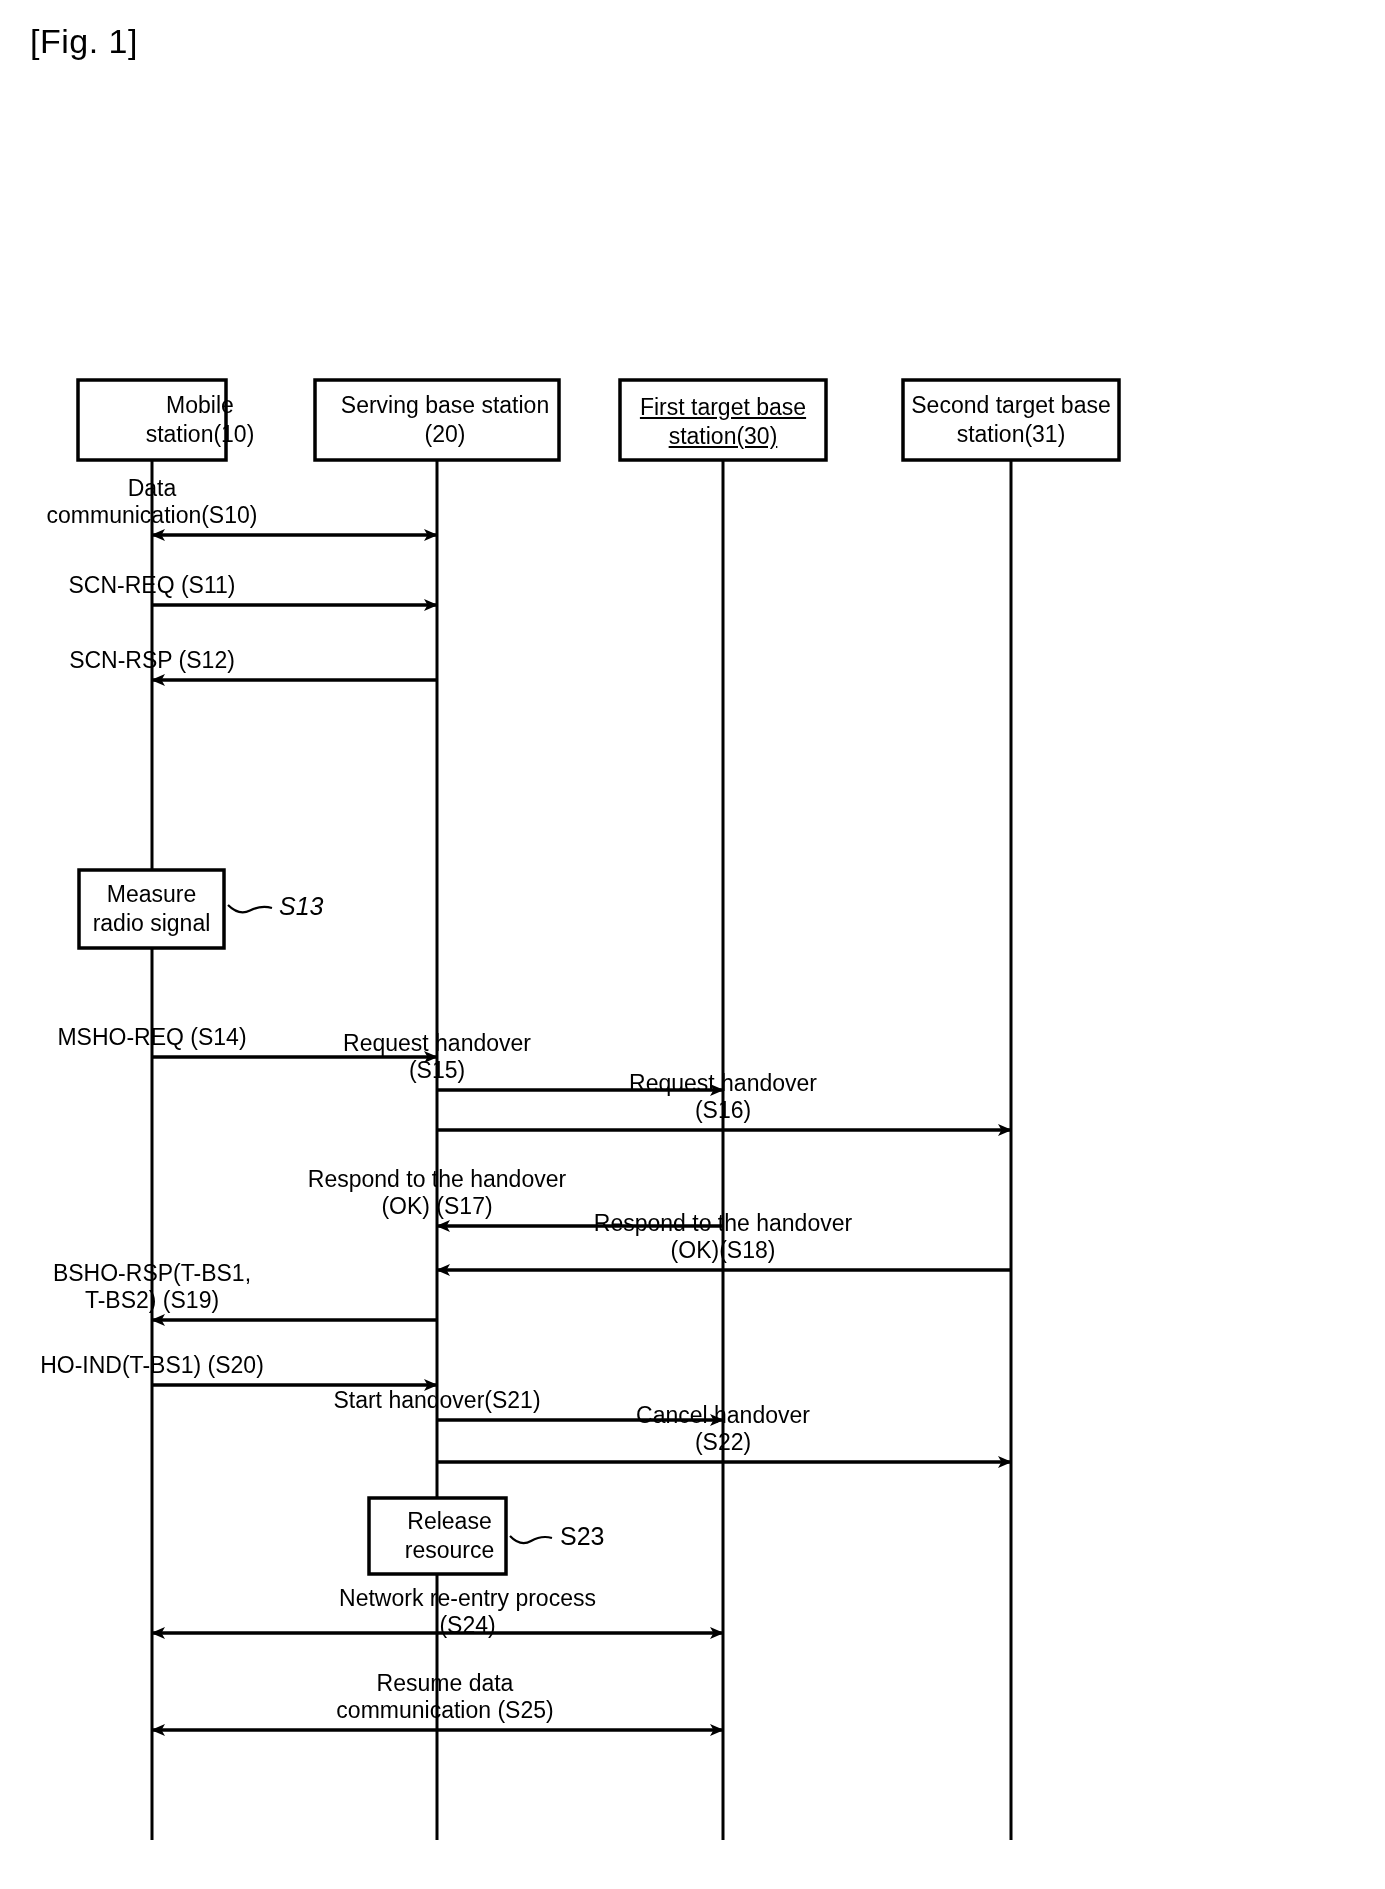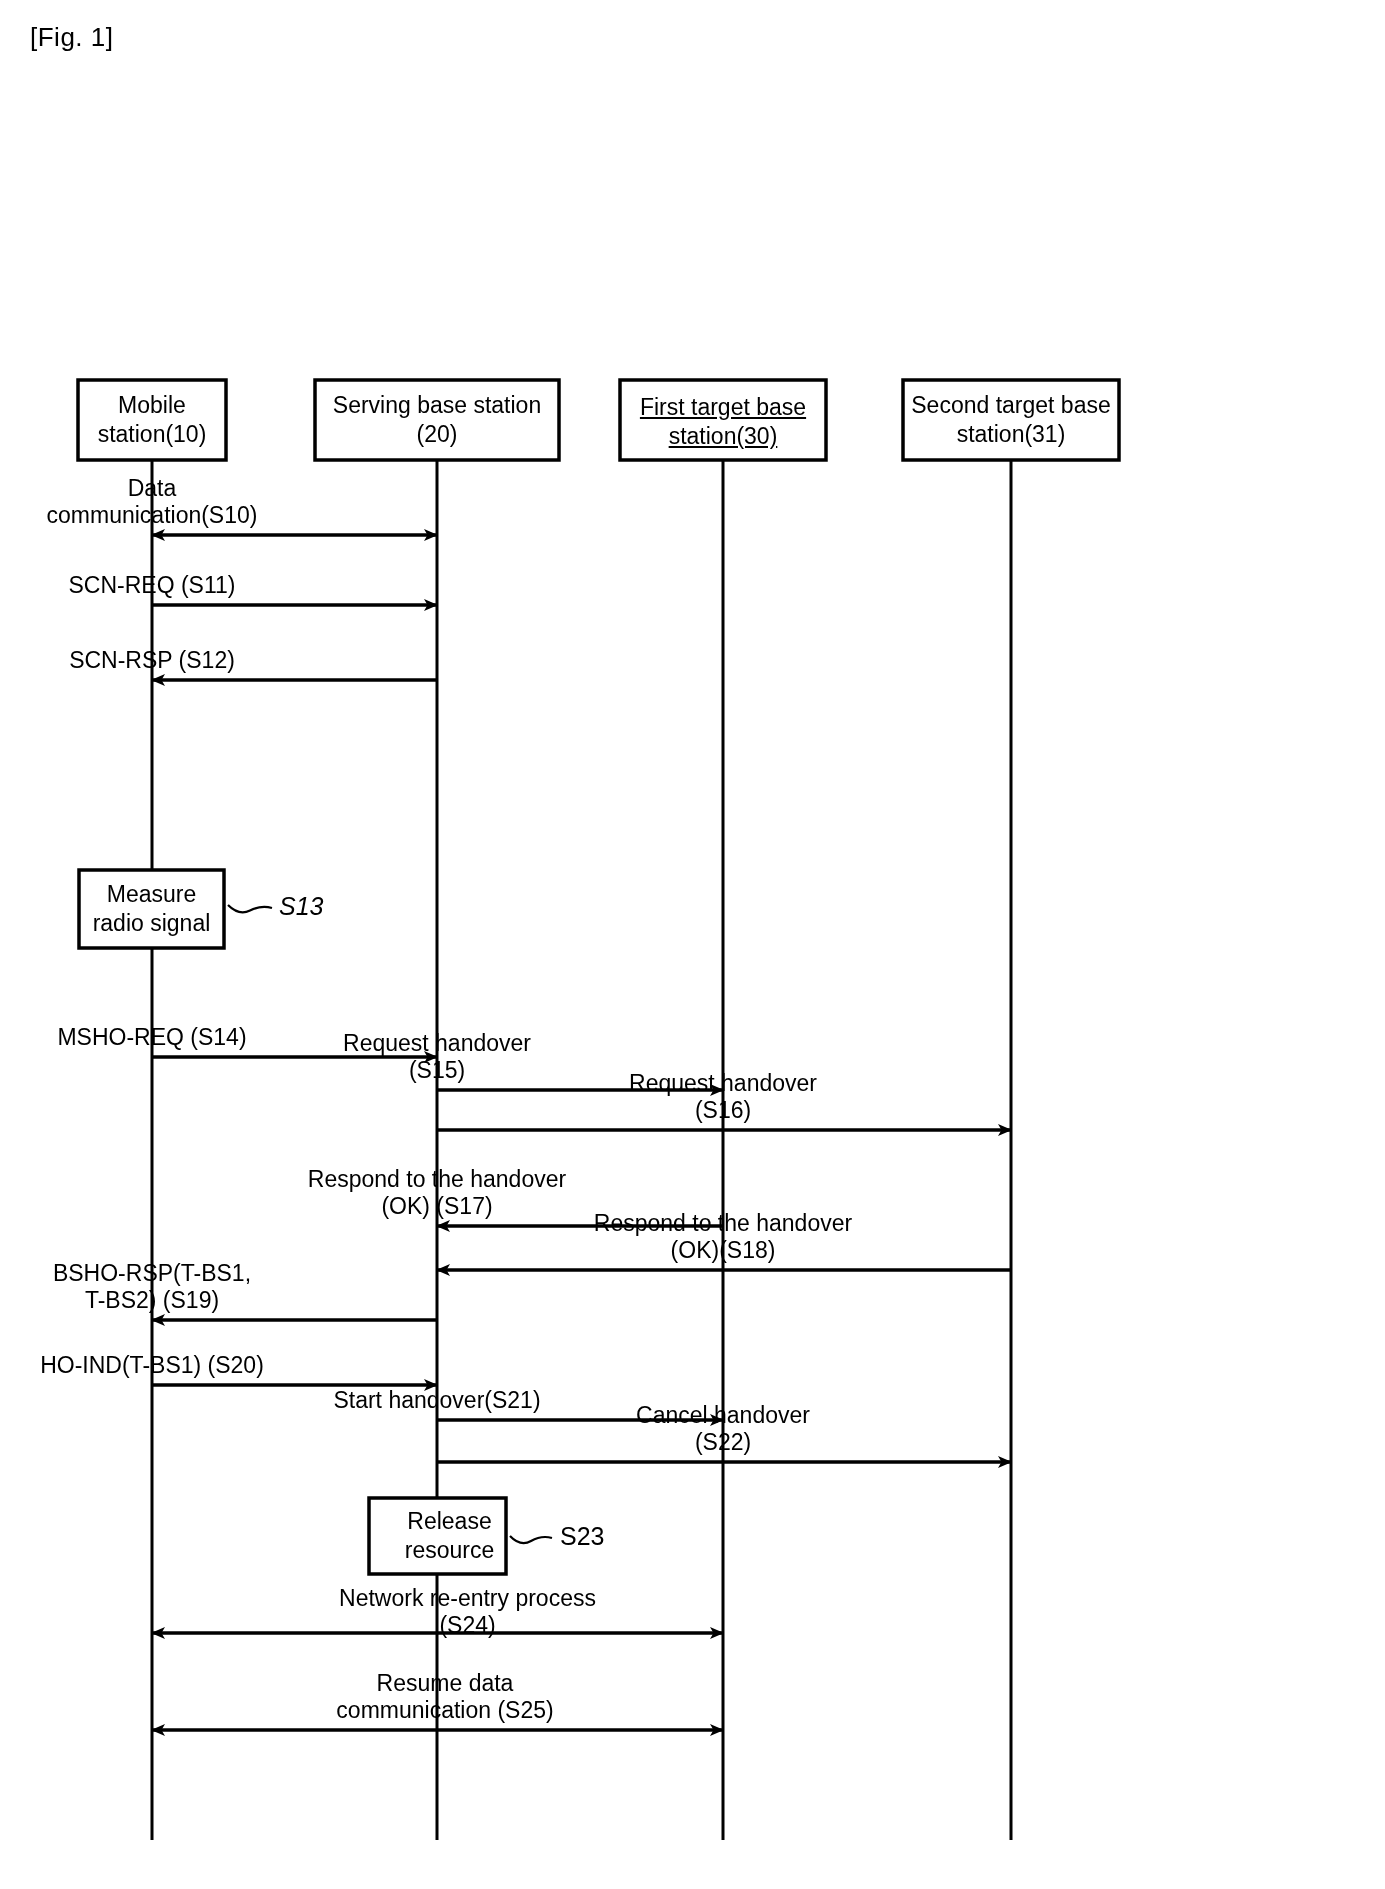--- a/index.html
+++ b/index.html
@@ -1,18 +1,18 @@
 <!DOCTYPE html>
 <html><head>
 <meta charset="utf-8">
 <style>
   html,body{margin:0;padding:0;background:#ffffff;}
   body{width:1385px;height:1889px;position:relative;
        font-family:"Liberation Sans", sans-serif;color:#000;}
-  #fig-label{position:absolute;left:30px;top:22px;font-size:26px;letter-spacing:0.5px;}
+  #fig-label{position:absolute;left:30px;top:22px;font-size:34px;letter-spacing:0.5px;}
   #diagram{position:absolute;left:0;top:0;width:1385px;height:1889px;}
   .lbl{position:absolute;font-size:23px;line-height:27px;text-align:center;white-space:pre-line;}
   .boxlbl{position:absolute;font-size:23px;line-height:29px;text-align:center;
           white-space:pre-line;display:flex;align-items:center;justify-content:center;}
   .steplbl{position:absolute;font-size:25px;}
 </style>
 </head>
 <body>
 
 <div id="fig-label">[Fig. 1]</div>
@@ -50,23 +50,23 @@
       <line x1="152" y1="1633" x2="723" y2="1633" stroke="#000000" stroke-width="3.5" marker-end="url(#ah)" marker-start="url(#ah-start)"></line>
       <line x1="152" y1="1730" x2="723" y2="1730" stroke="#000000" stroke-width="3.5" marker-end="url(#ah)" marker-start="url(#ah-start)"></line>
       <rect x="79" y="870" width="145" height="78" fill="#fff" stroke="#000000" stroke-width="3.5"></rect>
       <path d="M228,905 Q239,916 250,910.5 T272,908" fill="none" stroke="#000000" stroke-width="2.2"></path>
       <rect x="369" y="1498" width="137" height="76" fill="#fff" stroke="#000000" stroke-width="3.5"></rect>
       <path d="M510,1536 Q520.5,1547 531,1541 T552,1538" fill="none" stroke="#000000" stroke-width="2.2"></path>
     </g>
 </svg>
 
 <div id="text-layer">
-    <div class="boxlbl" style="left: 78px; top: 380px; width: 148px; height: 80px;">Mobile
+    <div class="boxlbl" style="left: 78px; top: 380px; width: 148px; height: 80px; padding-left: 48px;">Mobile
 station(10)</div>
-    <div class="boxlbl" style="left: 315px; top: 380px; width: 244px; height: 80px;">Serving base station
+    <div class="boxlbl" style="left: 315px; top: 380px; width: 244px; height: 80px; padding-left: 8px;">Serving base station
 (20)</div>
     <div class="boxlbl" style="left: 620px; top: 380px; width: 206px; height: 84px; text-decoration: underline;">First target base
 station(30)</div>
     <div class="boxlbl" style="left: 903px; top: 380px; width: 216px; height: 80px;">Second target base
 station(31)</div>
     <div class="lbl" style="left: -133px; top: 475px; width: 570px;">Data
 communication(S10)</div>
     <div class="lbl" style="left: -133px; top: 572px; width: 570px;">SCN-REQ (S11)</div>
     <div class="lbl" style="left: -133px; top: 647px; width: 570px;">SCN-RSP (S12)</div>
     <div class="lbl" style="left: -133px; top: 1024px; width: 570px;">MSHO-REQ (S14)</div>

